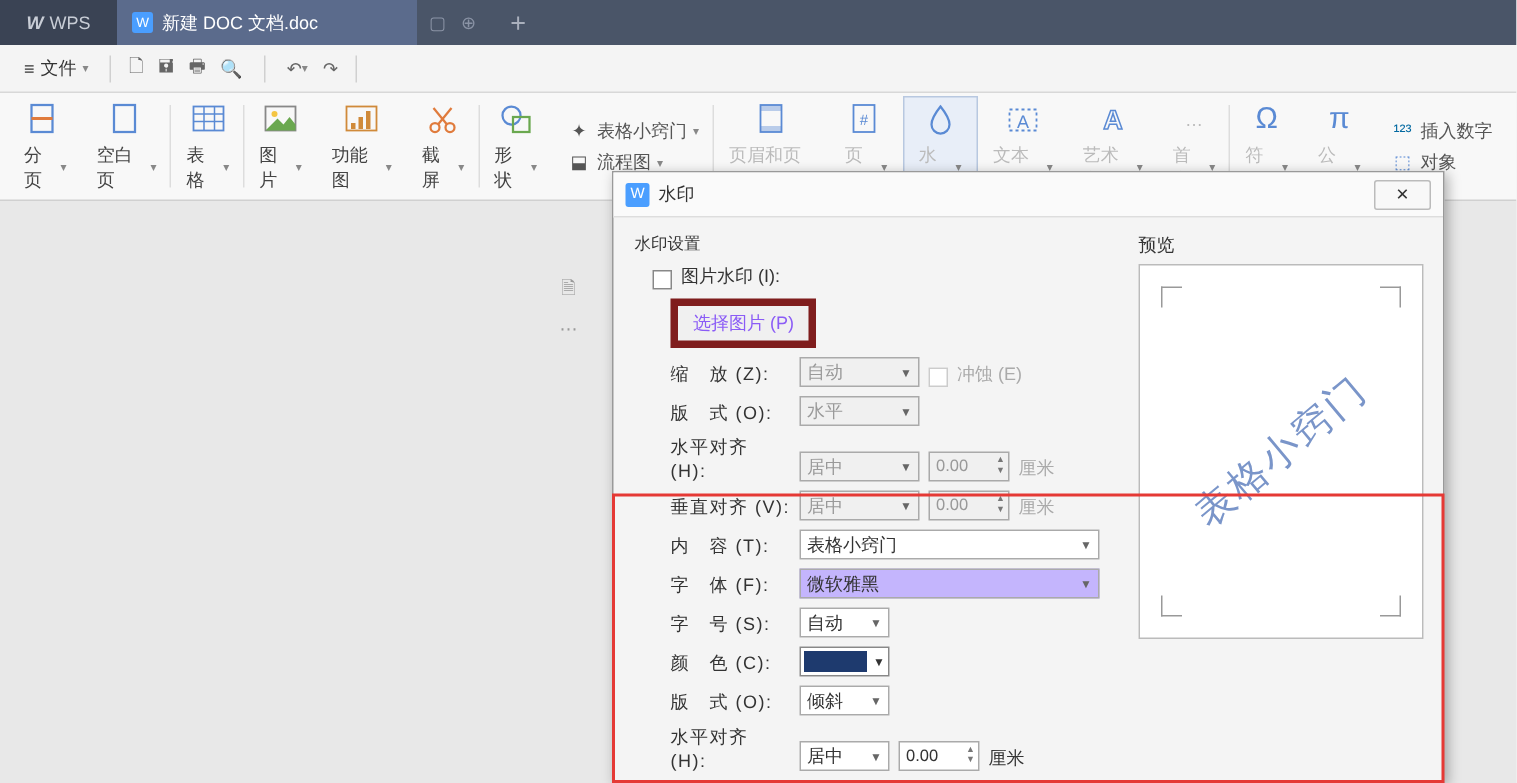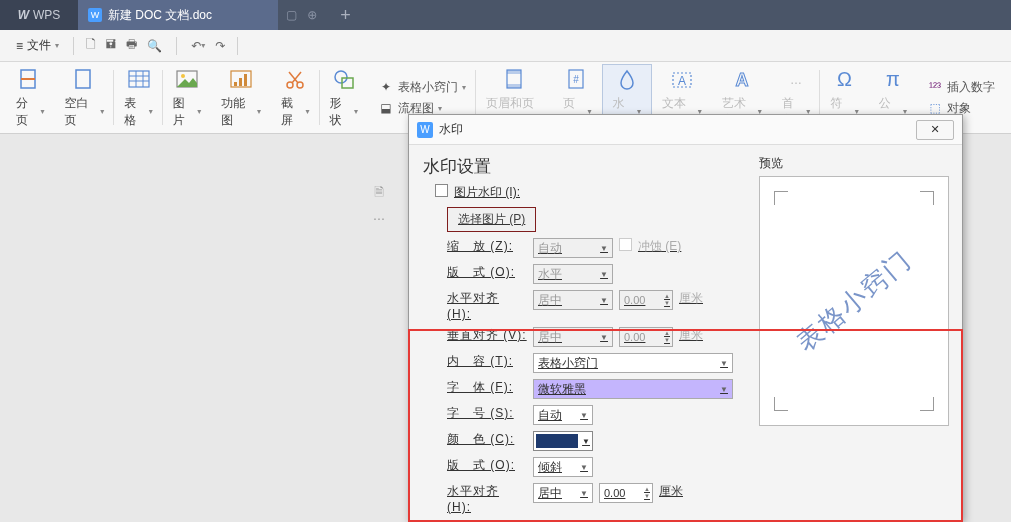--- a/index.html
+++ b/index.html
@@ -40,27 +40,27 @@
 .floating-icons { position:absolute; left:370px; top:50px; display:flex; flex-direction:column; gap:8px; }
 .float-ico { width:18px; height:18px; color:#999; display:flex; align-items:center; justify-content:center; }
 
 
 .dialog { position:absolute; left:408px; top:114px; width:555px; height:408px; background:#f4f4f4; border:1px solid #999; box-shadow:2px 2px 8px rgba(0,0,0,0.3); z-index:100; }
 .dlg-title { height:30px; display:flex; align-items:center; padding:0 8px; border-bottom:1px solid #ddd; background:#fafafa; }
 .dlg-title .ti { width:16px; height:16px; background:#4a9eff; border-radius:2px; margin-right:6px; display:flex; align-items:center; justify-content:center; color:#fff; font-size:10px; }
 .dlg-close { margin-left:auto; width:38px; height:20px; border:1px solid #bbb; border-radius:2px; display:flex; align-items:center; justify-content:center; font-size:11px; background:#f8f8f8; }
 .dlg-body { padding:10px 14px; display:flex; gap:14px; position:relative; }
 .dlg-left { flex:1; }
-.fieldset-label { font-size:17px; margin-bottom:6px; }
-.row { display:flex; align-items:flex-start; gap:6px; margin:6px 12px 6px 12px; font-size:12px;text-decoration:underline; }
+.fieldset-label { font-size:11px; margin-bottom:6px; }
+.row { display:flex; align-items:flex-end; gap:6px; margin:6px 12px 6px 12px; font-size:12px; }
 .row label { width:80px; letter-spacing:1px; }
 .row.indent { margin-left:24px; }
 .chk { width:13px; height:13px; border:1px solid #888; display:inline-flex; align-items:center; justify-content:center; font-size:10px; background:#fff; }
 .chk.checked::before { content:'✓'; color:#4a7ac9; font-weight:bold; }
-.btn-sel { padding:3px 10px; border:1px solid #7f1d1d; background:#f0f0f0; font-size:12px; color:#404040; }
+.btn-sel { padding:3px 10px; border:5px solid #7f1d1d; background:#f0f0f0; font-size:12px; color:#8b5cf6; }
 .combo { height:20px; border:1px solid #aaa; background:#fff; display:flex; align-items:center; padding:0 4px; font-size:12px; position:relative; }
 .combo.dis { background:#f0f0f0; color:#999; }
 .combo .arr { margin-left:auto; font-size:8px; color:#666; }
 .combo.w1 { width:80px; }
 .combo.w2 { width:200px; }
 .combo.w3 { width:60px; }
 .spin { width:54px; height:20px; border:1px solid #aaa; background:#fff; display:flex; align-items:center; padding:0 2px 0 4px; font-size:11px; }
 .spin.dis { background:#f0f0f0; color:#999; }
 .spin .sp-btns { margin-left:auto; display:flex; flex-direction:column; font-size:6px; color:#777; line-height:7px; }
 .unit { font-size:12px; }
@@ -329,21 +329,21 @@
       <span class="ico" style="font-size:20px;color:#5a8ad4">π</span>
       <span class="lbl" style="color:#bbb">
           <span>公式</span>
           <span class="dd">▾</span>
         </span>
     </div>
   </div>
   <div class="rgroup">
     <div class="rstack">
       <div class="rsmall">
-          <span class="sico" style="color:#701a75">¹²³</span>
+          <span class="sico" style="color:#0369a1">¹²³</span>
           <span>插入数字</span>
         </div>
       <div class="rsmall">
           <span class="sico" style="color:#5a8ad4">⬚</span>
           <span>对象</span>
         </div>
     </div>
   </div>
 </div>
 

